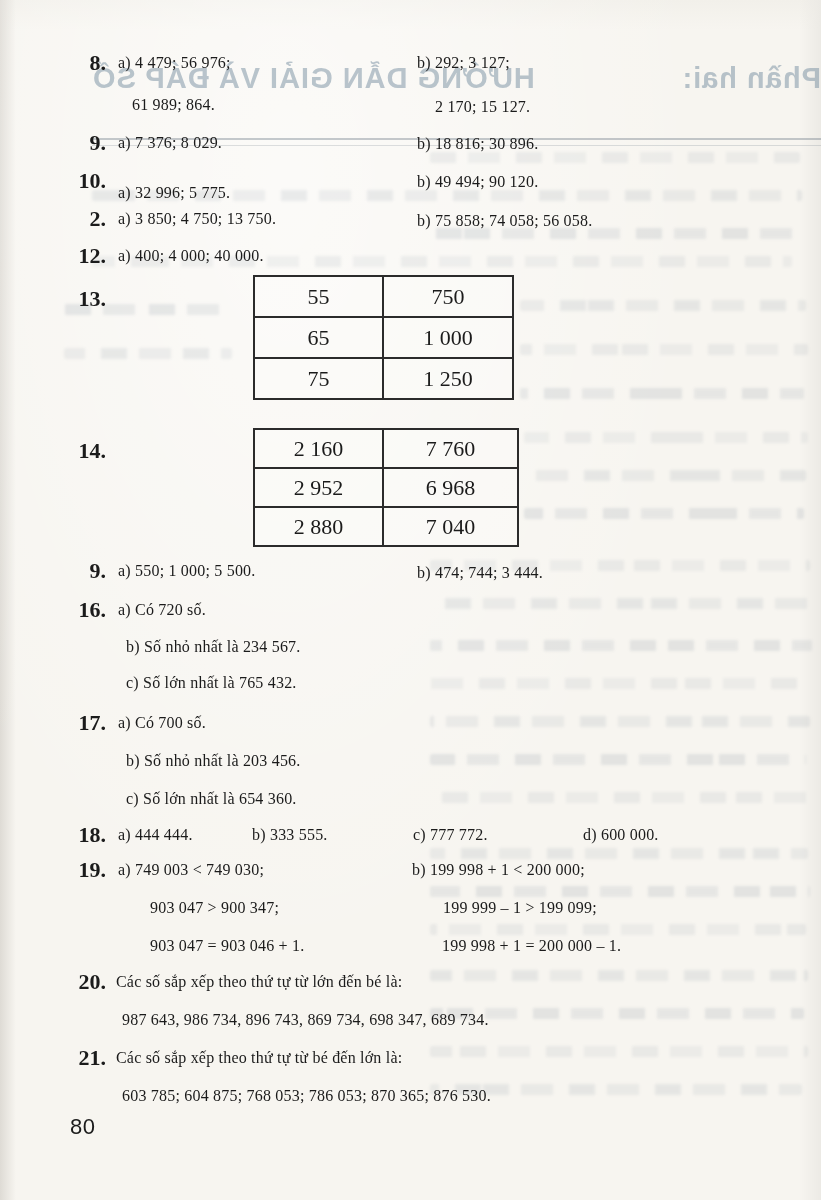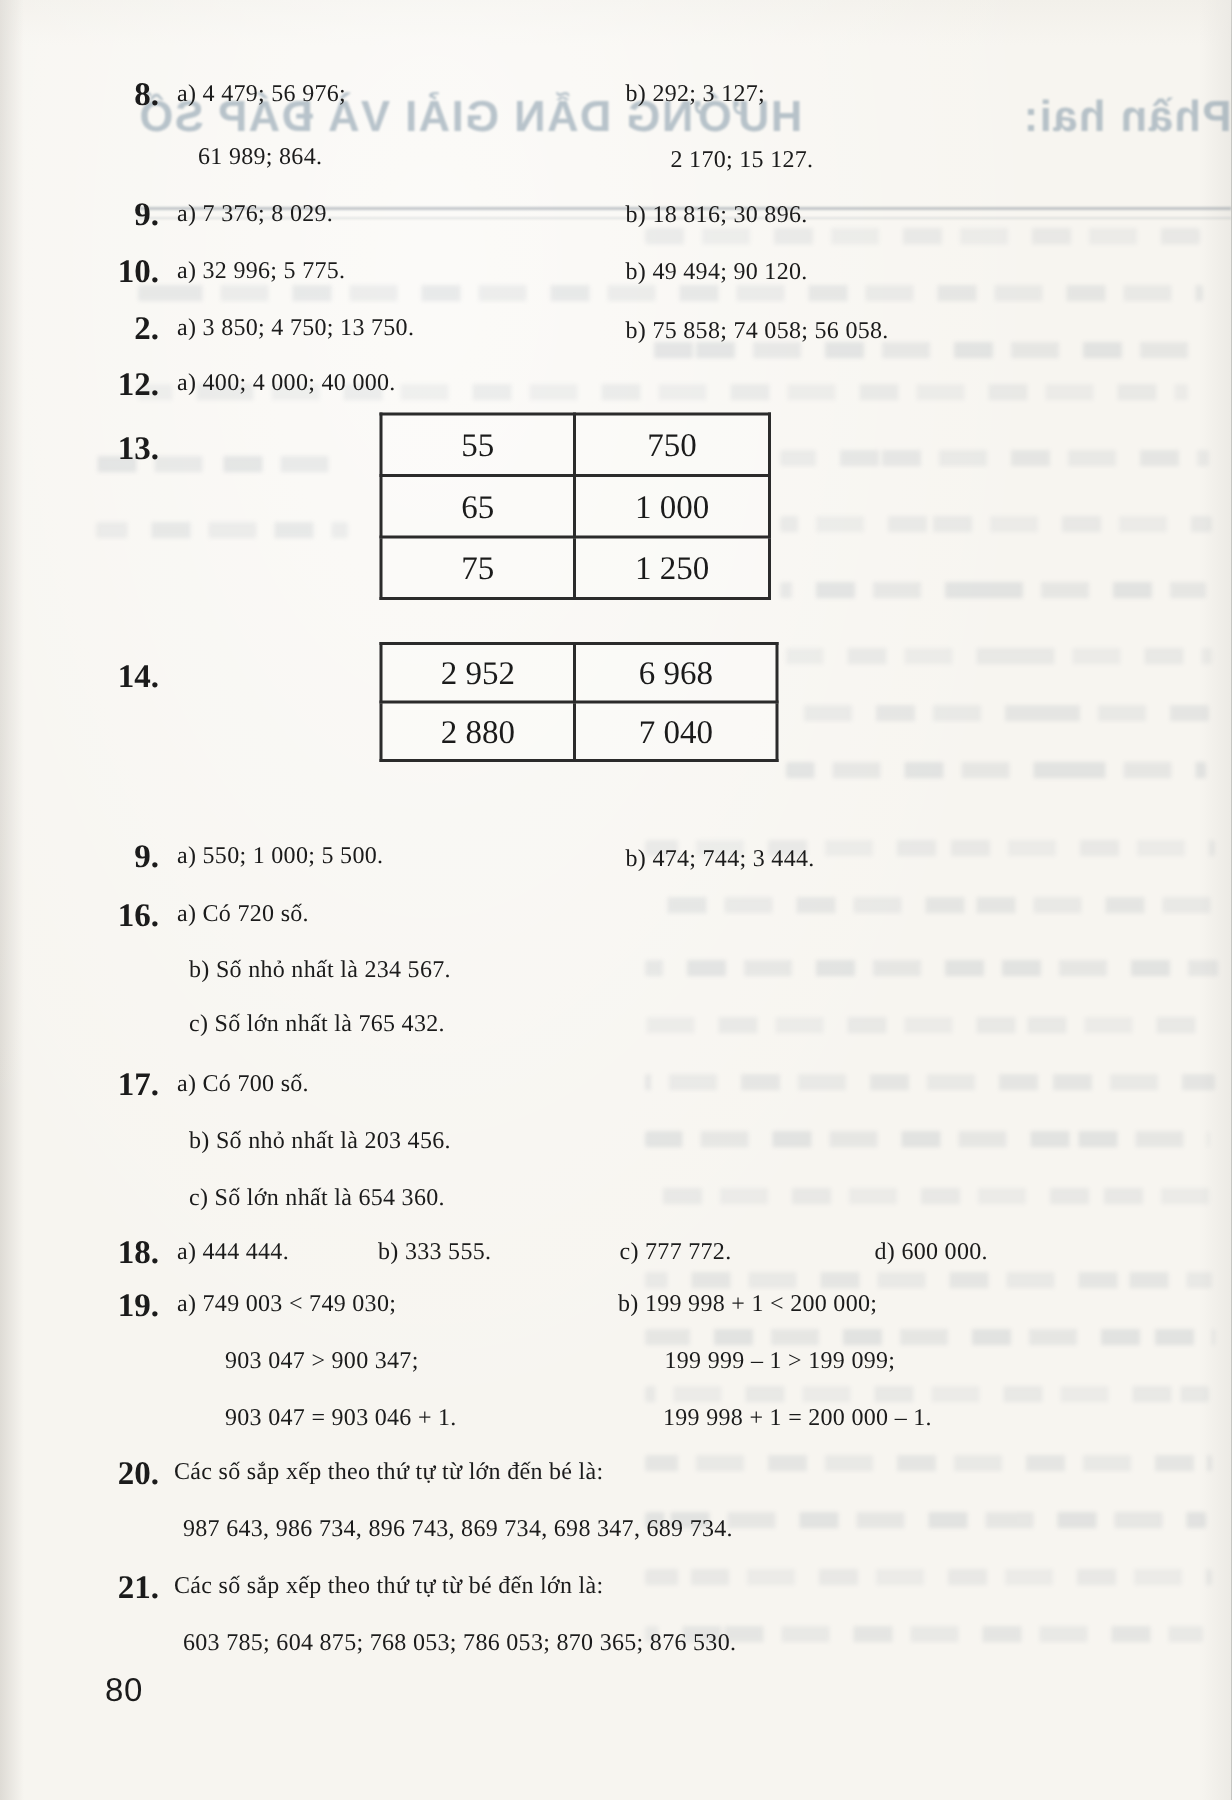--- a/index.html
+++ b/index.html
@@ -122,28 +122,28 @@
       <div class="noise" style="left: 430px; top: 970px; width: 378px; opacity: 0.37; background-position-x: 374px;"></div>
       <div class="noise" style="left: 430px; top: 1008px; width: 374px; opacity: 0.44; background-position-x: 391px;"></div>
       <div class="noise" style="left: 430px; top: 1046px; width: 378px; opacity: 0.3; background-position-x: 408px;"></div>
       <div class="noise" style="left: 430px; top: 1084px; width: 372px; opacity: 0.37; background-position-x: 425px;"></div>
     </div>
 
   <div class="num" style="left:60px;top:48px">8.</div>
   <div class="txt" style="left:118px;top:48px">a) 4 479; 56 976;</div>
   <div class="txt" style="left:417px;top:48px">b) 292; 3 127;</div>
   <div class="txt" style="left:132px;top:90px">61 989; 864.</div>
-  <div class="txt" style="left:447px;top:92px">2 170; 15 127.</div>
+  <div class="txt" style="left:435px;top:92px">2 170; 15 127.</div>
 
   <div class="num" style="left:60px;top:128px">9.</div>
   <div class="txt" style="left:118px;top:128px">a) 7 376; 8 029.</div>
   <div class="txt" style="left:417px;top:129px">b) 18 816; 30 896.</div>
 
   <div class="num" style="left:60px;top:166px">10.</div>
-  <div class="txt" style="left:118px;top:166px">a) 32 996; 5 775.</div>
+  <div class="txt" style="left:118px;top:178px">a) 32 996; 5 775.</div>
   <div class="txt" style="left:417px;top:167px">b) 49 494; 90 120.</div>
 
   <div class="num" style="left:60px;top:204px">2.</div>
   <div class="txt" style="left:118px;top:204px">a) 3 850; 4 750; 13 750.</div>
   <div class="txt" style="left:417px;top:206px">b) 75 858; 74 058; 56 058.</div>
 
   <div class="num" style="left:60px;top:241px">12.</div>
   <div class="txt" style="left:118px;top:241px">a) 400; 4 000; 40 000.</div>
 
   <div class="num" style="left:60px;top:284px">13.</div>
@@ -160,20 +160,24 @@
     <tr>
       <td class="c1">75</td>
       <td class="c2">1 250</td>
     </tr>
   </tbody>
     </table>
 
   <div class="num" style="left:60px;top:436px">14.</div>
   <table class="tbl t14" style="left:253px;top:428px">
     <tbody>
+        <tr>
+      <td class="c1">2 160</td>
+      <td class="c2">7 760</td>
+    </tr>
     <tr>
       <td class="c1">2 952</td>
       <td class="c2">6 968</td>
     </tr>
     <tr>
       <td class="c1">2 880</td>
       <td class="c2">7 040</td>
     </tr>
   </tbody>
     </table>

